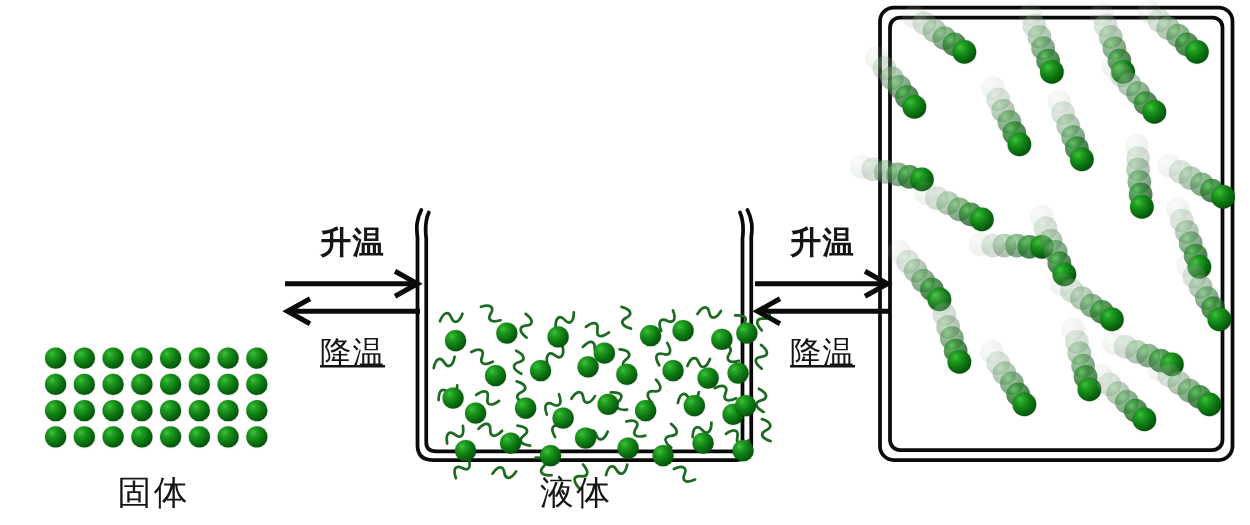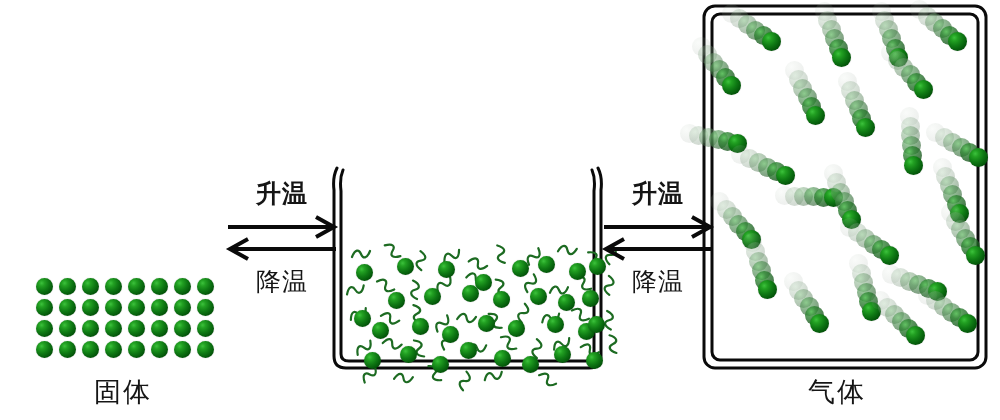--- a/index.html
+++ b/index.html
@@ -16,21 +16,21 @@
   #stage {
     position: relative;
     width: 1000px;
     height: 420px;
     background: #ffffff;
   }
 
   
   .state-label {
     position: absolute;
-    font-family: Liberation Mono, monospace;
+    font-family: Liberation Sans, sans-serif;
     font-size: 27px;
     line-height: 32px;
     color: #151515;
     letter-spacing: 2px;
     white-space: nowrap;
     text-align: center;
   }
 
   
   .transition {
@@ -44,21 +44,21 @@
     width: 120px;
     text-align: center;
     font-family: "DejaVu Sans", "Liberation Sans", sans-serif;
     font-size: 25px;
     line-height: 28px;
     color: #151515;
     letter-spacing: 1px;
     white-space: nowrap;
   }
   .transition .t-word.top { top: 0px; font-weight: bold; }
-  .transition .t-word.bottom { top: 88px; }
+  .transition .t-word.bottom { top: 88px; text-decoration: underline; }
   .transition .arrows {
     position: absolute;
     top: 34px;
     left: 0;
   }
 
   
   #solid-lattice {
     position: absolute;
     left: 36px;
@@ -345,20 +345,21 @@
         <div class="sphere" style="width: 17px; height: 17px; left: 58px; top: 98px;"></div>
         <div class="sphere" style="width: 17px; height: 17px; left: 90px; top: 108px;"></div>
         <div class="sphere" style="width: 17px; height: 17px; left: 118px; top: 94px;"></div>
         <div class="sphere" style="width: 17px; height: 17px; left: 152px; top: 102px;"></div>
         <div class="sphere" style="width: 17px; height: 17px; left: 180px; top: 108px;"></div>
         <div class="sphere" style="width: 17px; height: 17px; left: 212px; top: 98px;"></div>
         <div class="sphere" style="width: 17px; height: 17px; left: 244px; top: 104px;"></div>
         <div class="sphere" style="width: 17px; height: 17px; left: 246px; top: 68px;"></div>
       </div>
   </div>
+  <div class="state-label" id="label-liquid" style="left: 432px; top: 378px;">液体</div>
 
   <div class="transition" id="transition-1" style="left: 598px; top: 180px;">
     <div class="t-word top">升温</div>
     <div class="arrows">
       <svg width="120" height="50" viewBox="0 0 120 50" xmlns="http://www.w3.org/2000/svg">
         <g fill="none" stroke="#0a0a0a" stroke-width="4">
           <line x1="6" y1="13" x2="108" y2="13"></line>
           <polyline points="94,3 112,13 94,23" stroke-linejoin="miter" stroke-linecap="butt"></polyline>
         </g>
         <g fill="none" stroke="#0a0a0a" stroke-width="4">
@@ -563,15 +564,14 @@
         <div class="gas-particle" style="left: 8px; top: 62px; width: 19px; height: 19px;">
           <div class="trail-dot" style="width: 19px; height: 19px; left: -30.4137px; top: -38.9277px; background: radial-gradient(circle at 33% 30%, rgb(212, 225, 212) 0%, rgb(176, 192, 176) 26%, rgb(138, 154, 139) 58%, rgb(110, 124, 111) 100%); opacity: 0.13;"></div>
           <div class="trail-dot" style="width: 19px; height: 19px; left: -24.3309px; top: -31.1422px; background: radial-gradient(circle at 33% 30%, rgb(181, 219, 181) 0%, rgb(144, 178, 145) 26%, rgb(111, 141, 113) 58%, rgb(89, 110, 89) 100%); opacity: 0.294;"></div>
           <div class="trail-dot" style="width: 19px; height: 19px; left: -18.2482px; top: -23.3566px; background: radial-gradient(circle at 33% 30%, rgb(151, 213, 151) 0%, rgb(112, 164, 114) 26%, rgb(85, 127, 87) 58%, rgb(67, 96, 68) 100%); opacity: 0.458;"></div>
           <div class="trail-dot" style="width: 19px; height: 19px; left: -12.1655px; top: -15.5711px; background: radial-gradient(circle at 33% 30%, rgb(121, 207, 121) 0%, rgb(79, 150, 83) 26%, rgb(58, 114, 62) 58%, rgb(45, 81, 47) 100%); opacity: 0.622;"></div>
           <div class="trail-dot" style="width: 19px; height: 19px; left: -6.08274px; top: -7.78555px; background: radial-gradient(circle at 33% 30%, rgb(90, 200, 90) 0%, rgb(47, 136, 51) 26%, rgb(31, 100, 36) 58%, rgb(23, 67, 25) 100%); opacity: 0.786;"></div>
           <div class="sphere" style="position: absolute; left: 0px; top: 0px; width: 19px; height: 19px;"></div>
         </div>
       </div>
   </div>
-  <div class="state-label" id="label-gas" style="left: 808px; top: 378px;">气体</div>
 
 </div>
 
 </body></html>

